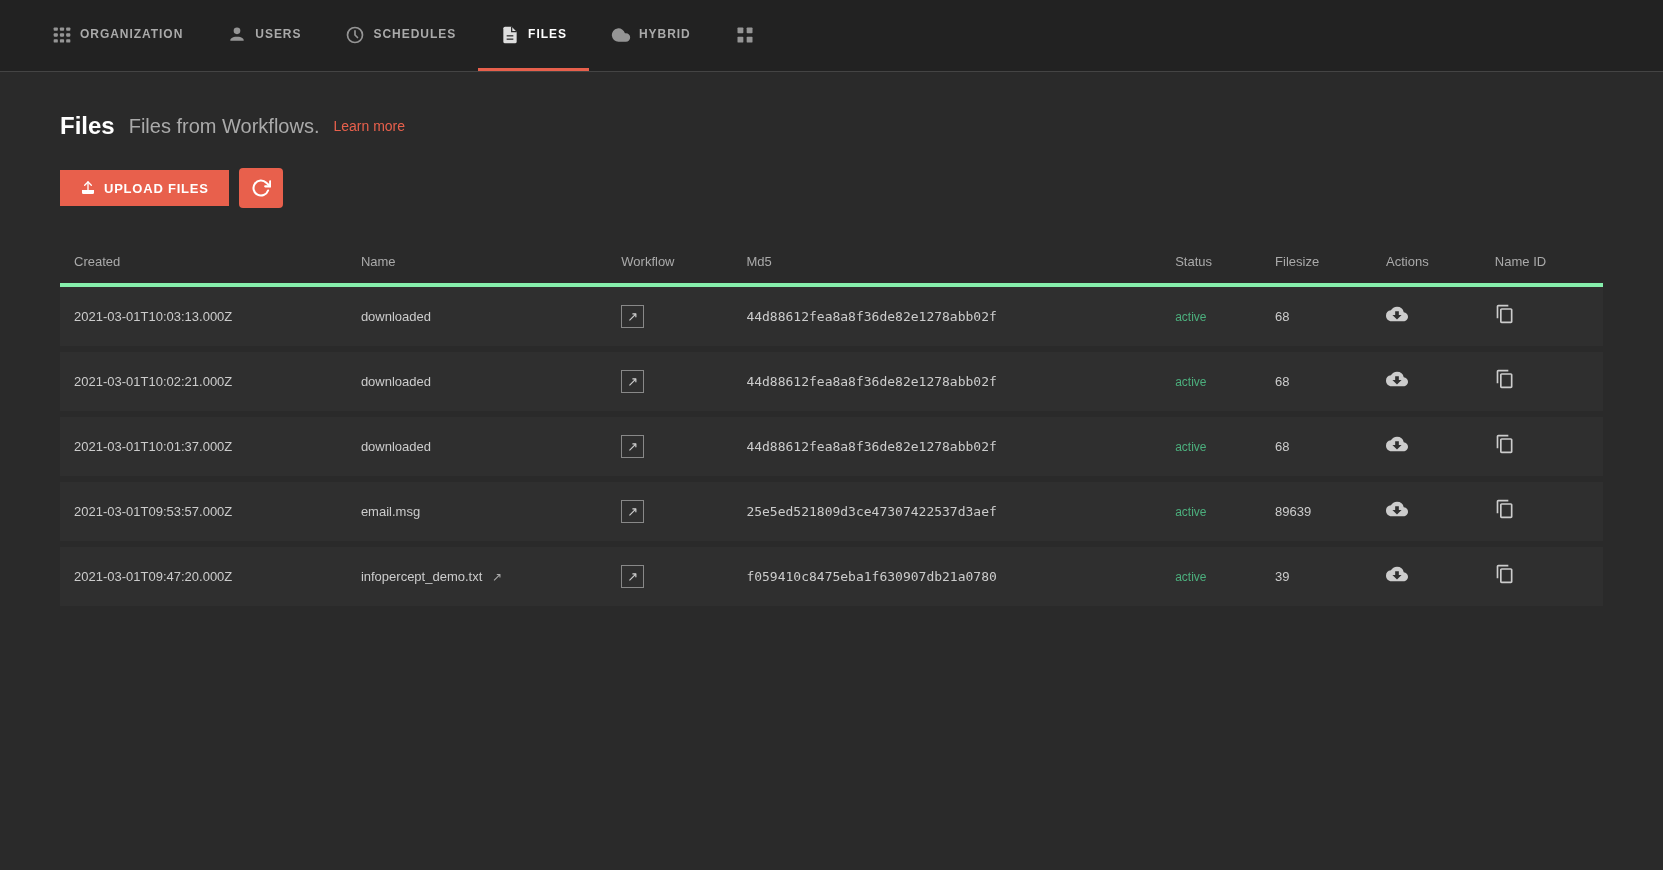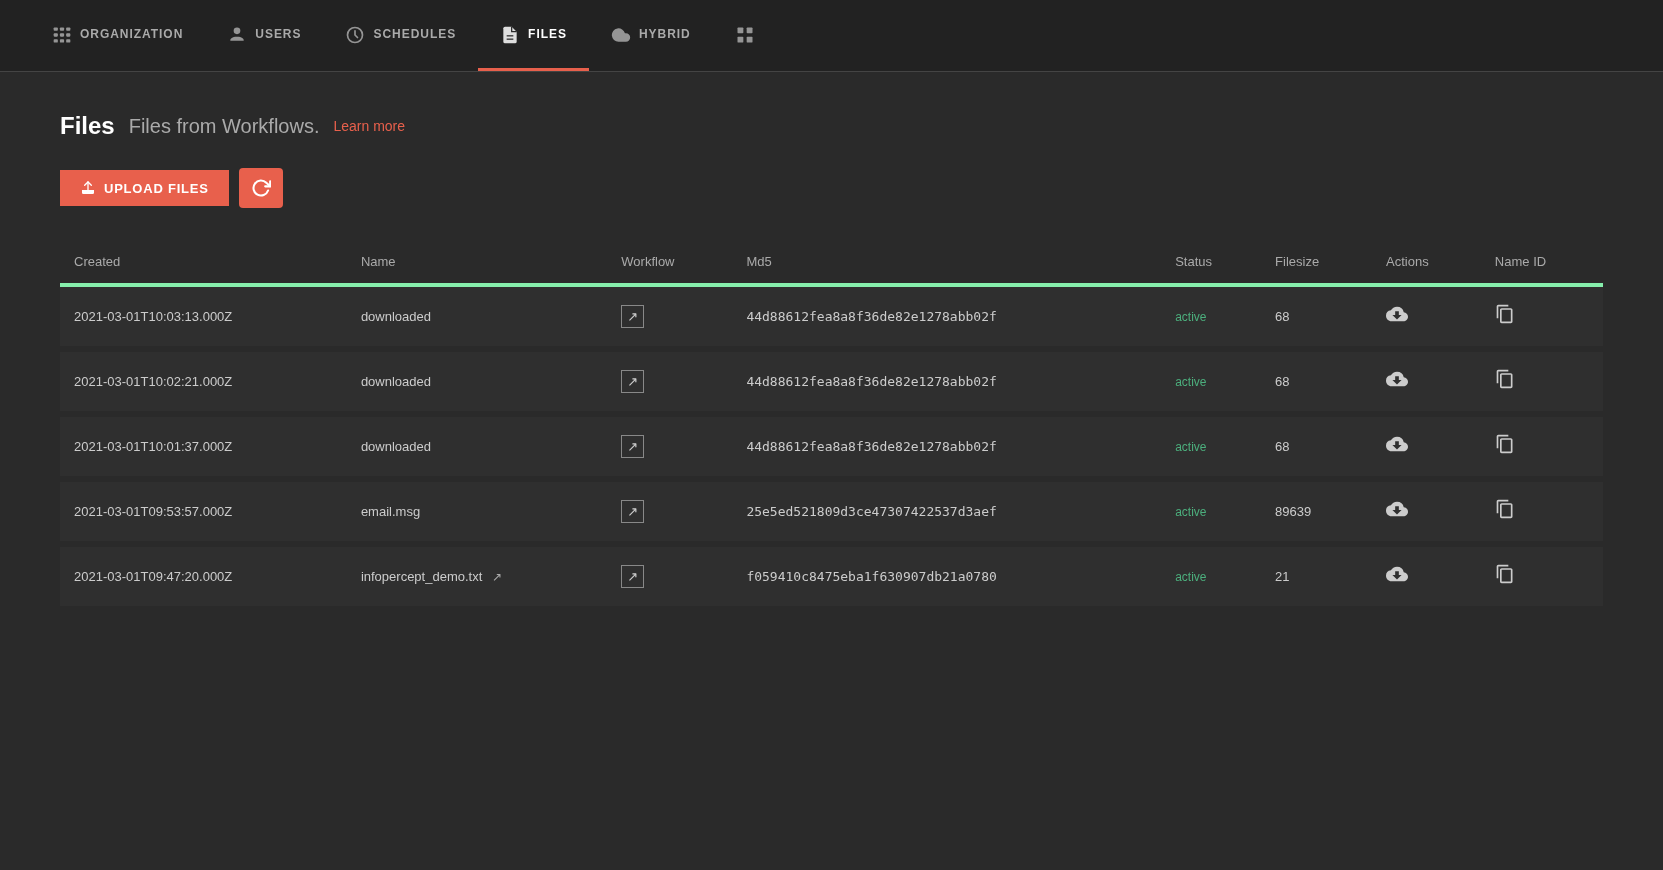--- a/index.html
+++ b/index.html
@@ -390,21 +390,21 @@
     <td>2021-03-01T09:47:20.000Z</td>
     <td>
       infopercept_demo.txt
       <span style="margin-left:6px;cursor:pointer;font-size:12px;color:#aaa;">↗</span>
     </td>
     <td>
       <span style="border:1.5px solid #888;padding:3px 5px;cursor:pointer;color:#ccc;font-size:13px;">↗</span>
     </td>
     <td class="md5-cell">f059410c8475eba1f630907db21a0780</td>
     <td><span class="status-badge">active</span></td>
-    <td>21</td>
+    <td>39</td>
     <td>
       <span class="action-icon" title="Download">
         <svg width="22" height="22" viewBox="0 0 24 24" fill="currentColor">
           <path d="M19.35 10.04A7.49 7.49 0 0 0 12 4C9.11 4 6.6 5.64 5.35 8.04A5.994 5.994 0 0 0 0 14c0 3.31 2.69 6 6 6h13c2.76 0 5-2.24 5-5 0-2.64-2.05-4.78-4.65-4.96zM17 13l-5 5-5-5h3V9h4v4h3z"></path>
         </svg>
       </span>
     </td>
     <td>
       <span class="action-icon" title="Copy File ID">
         <svg width="20" height="20" viewBox="0 0 24 24" fill="currentColor">

